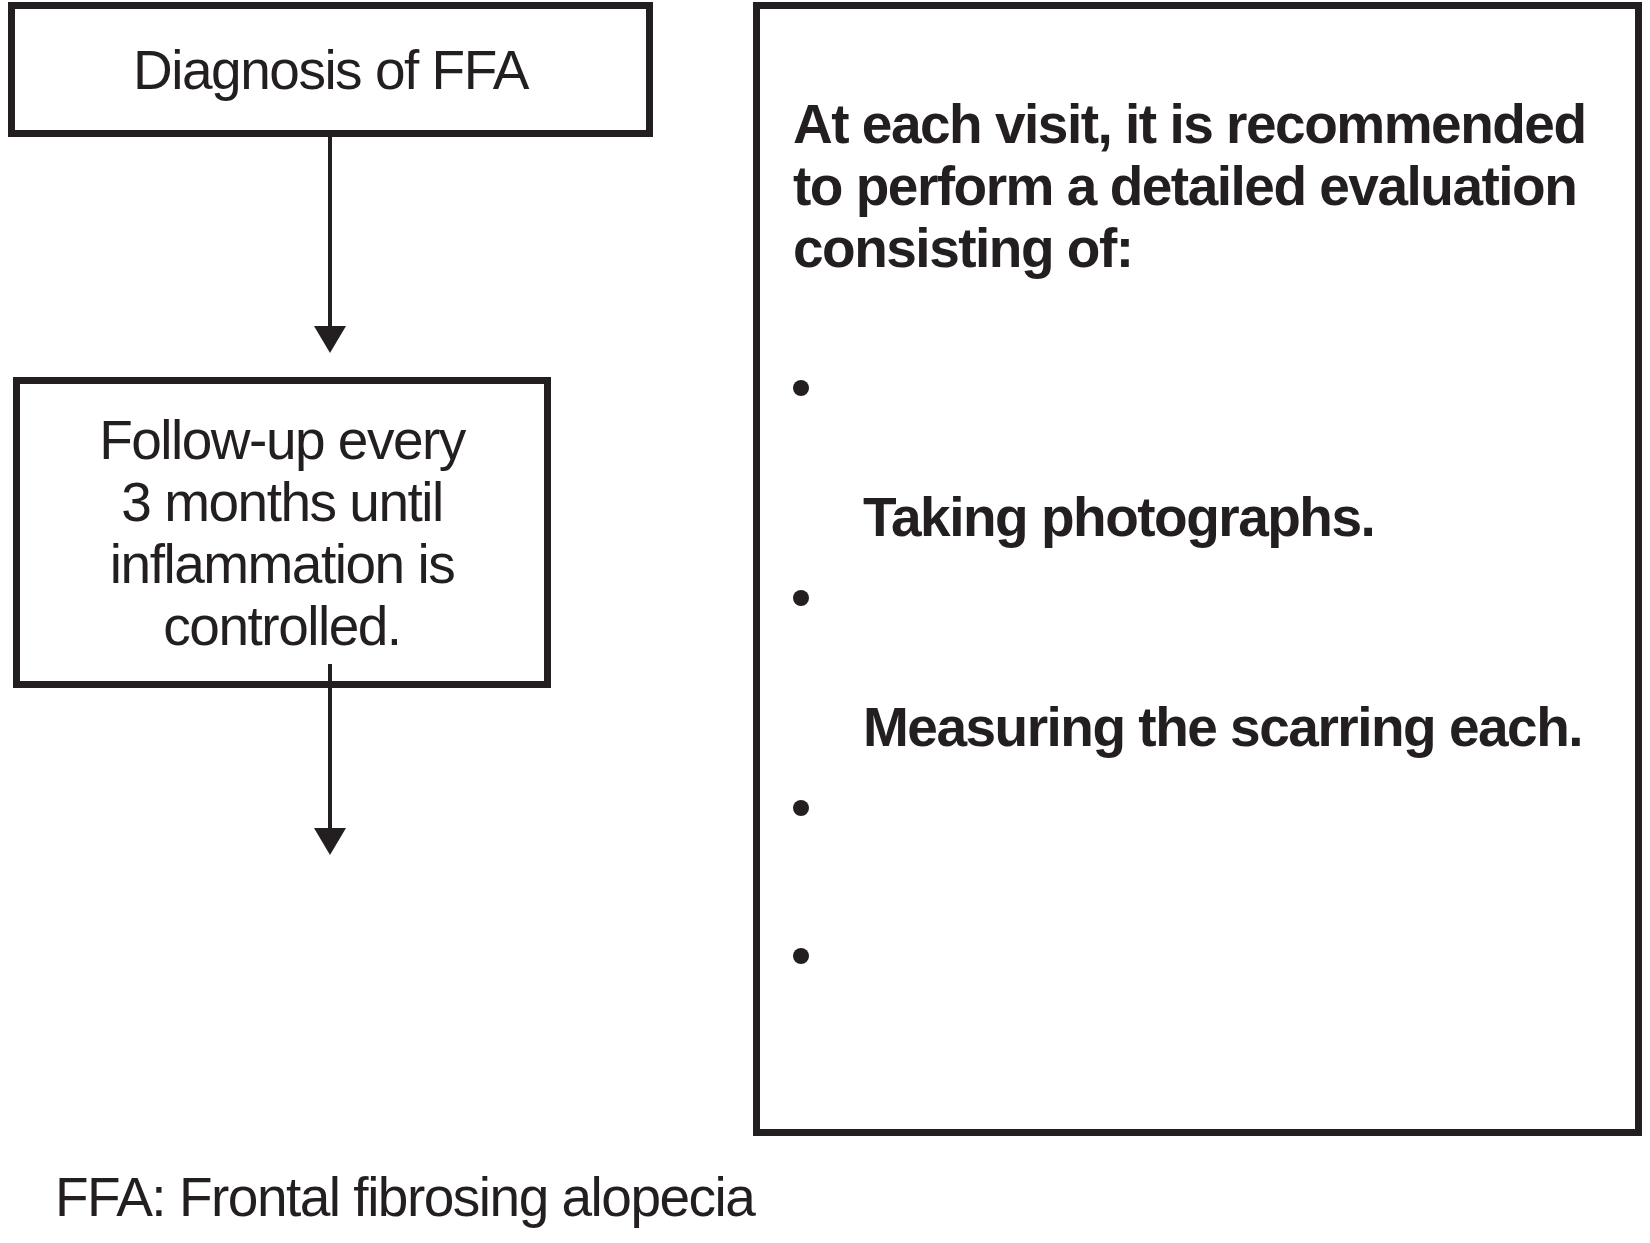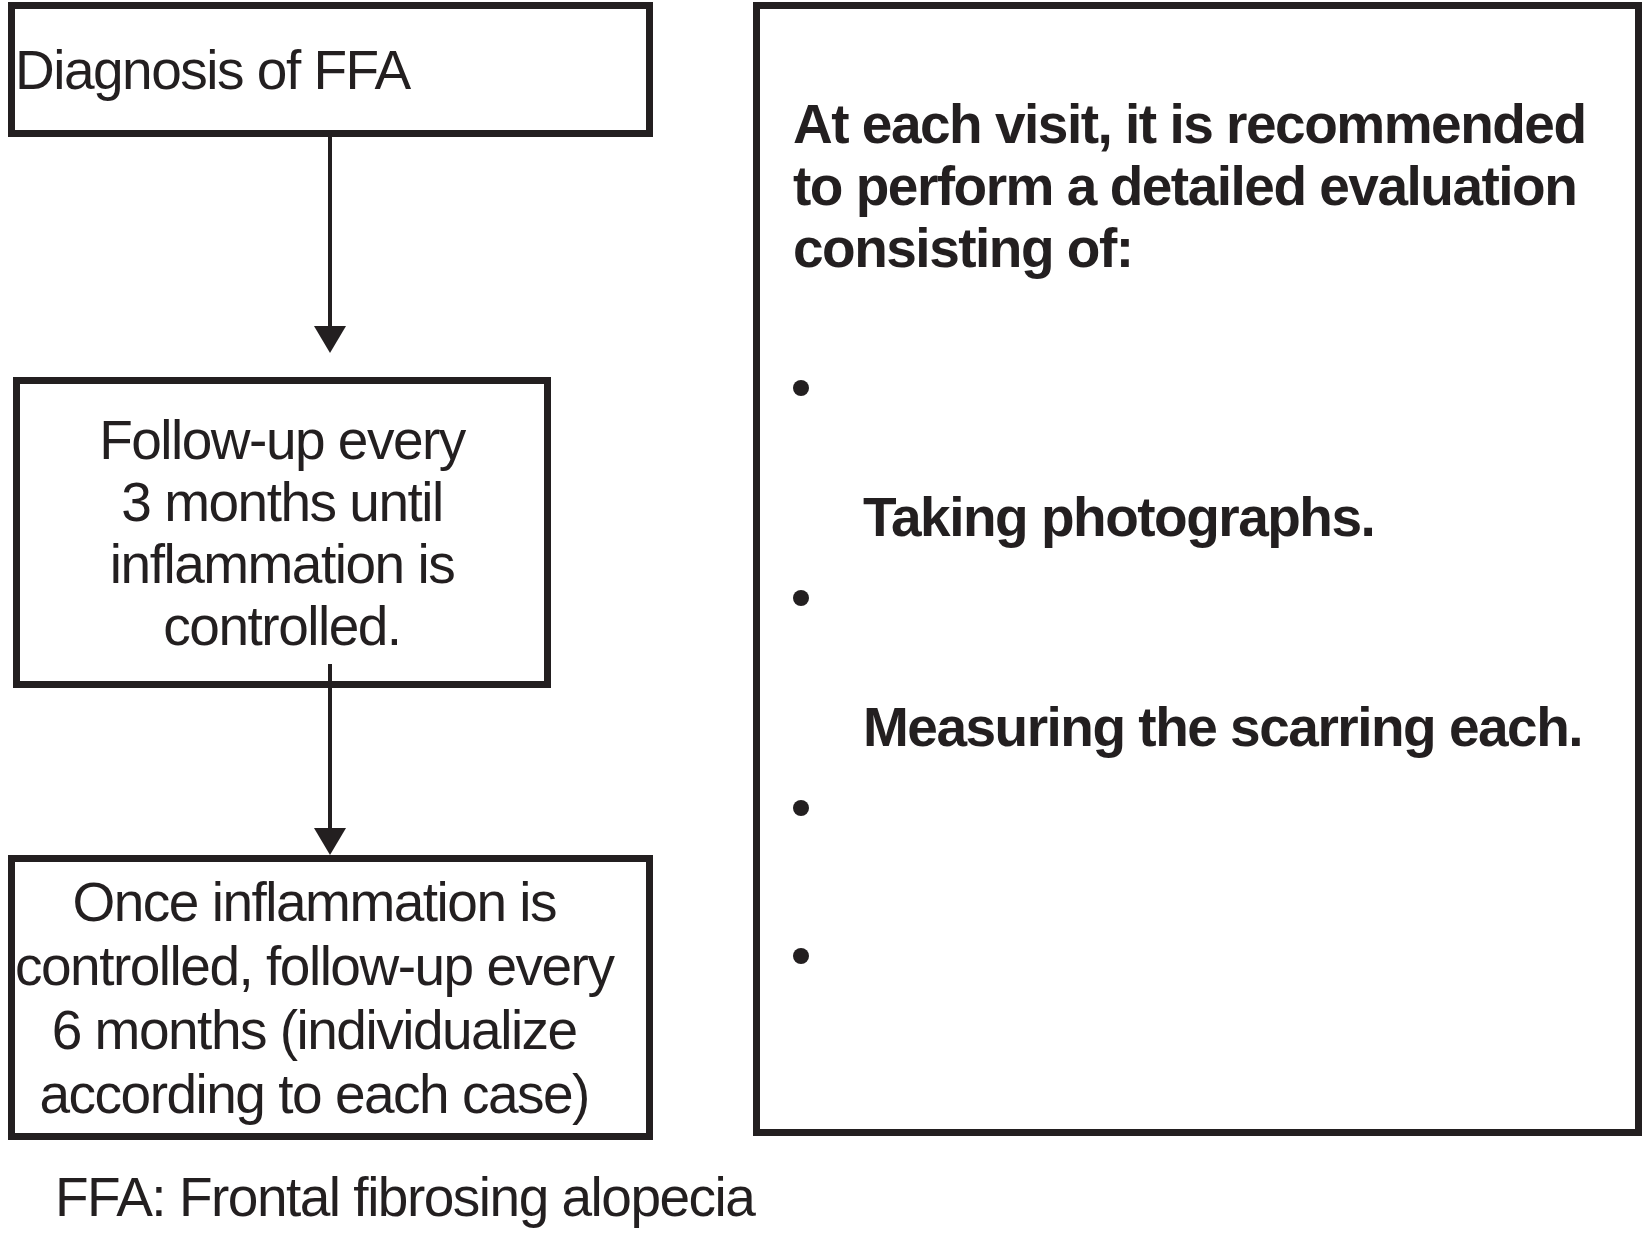--- a/index.html
+++ b/index.html
@@ -22,20 +22,21 @@
     letter-spacing:-1.5px;
     line-height:62px;
   }
   
   .flow-box{
     position:absolute;
     border:7px solid var(--ink);
     background:var(--bg);
     display:flex;
     align-items:center;
+    justify-content:center;
     text-align:center;
   }
   .flow-box .box-text{white-space:pre-line;}
   .box-diagnosis{left:8px;top:2px;width:645px;height:135px;}
   .box-followup3{left:13px;top:353px;width:538px;height:311px;margin-top:24px;}
   .box-followup6{left:8px;top:855px;width:645px;height:285px;line-height:64px;}
   
   .arrow-stem{
     position:absolute;
     width:4px;
@@ -113,26 +114,20 @@
     <div class="box-text">Follow-up every
 3 months until
 inflammation is controlled.</div>
   </div>
 
   <div class="arrow2">
     <div class="arrow-stem"></div>
     <div class="arrow-head"></div>
   </div>
 
-  <div class="flow-box box-followup6">
-    <div class="box-text">Once inflammation is
-controlled, follow-up every
-6 months (individualize
-according to each case)</div>
-  </div>
 
   <div class="info-panel">
     <div class="panel-inner">
       <div class="panel-intro">At each visit, it is recommended
 to perform a detailed evaluation
 consisting of:</div>
       <ul class="bullet-list">
         <li class="bullet-item">
           <span class="bullet-dot"></span>
           <span>Taking photographs.</span>

